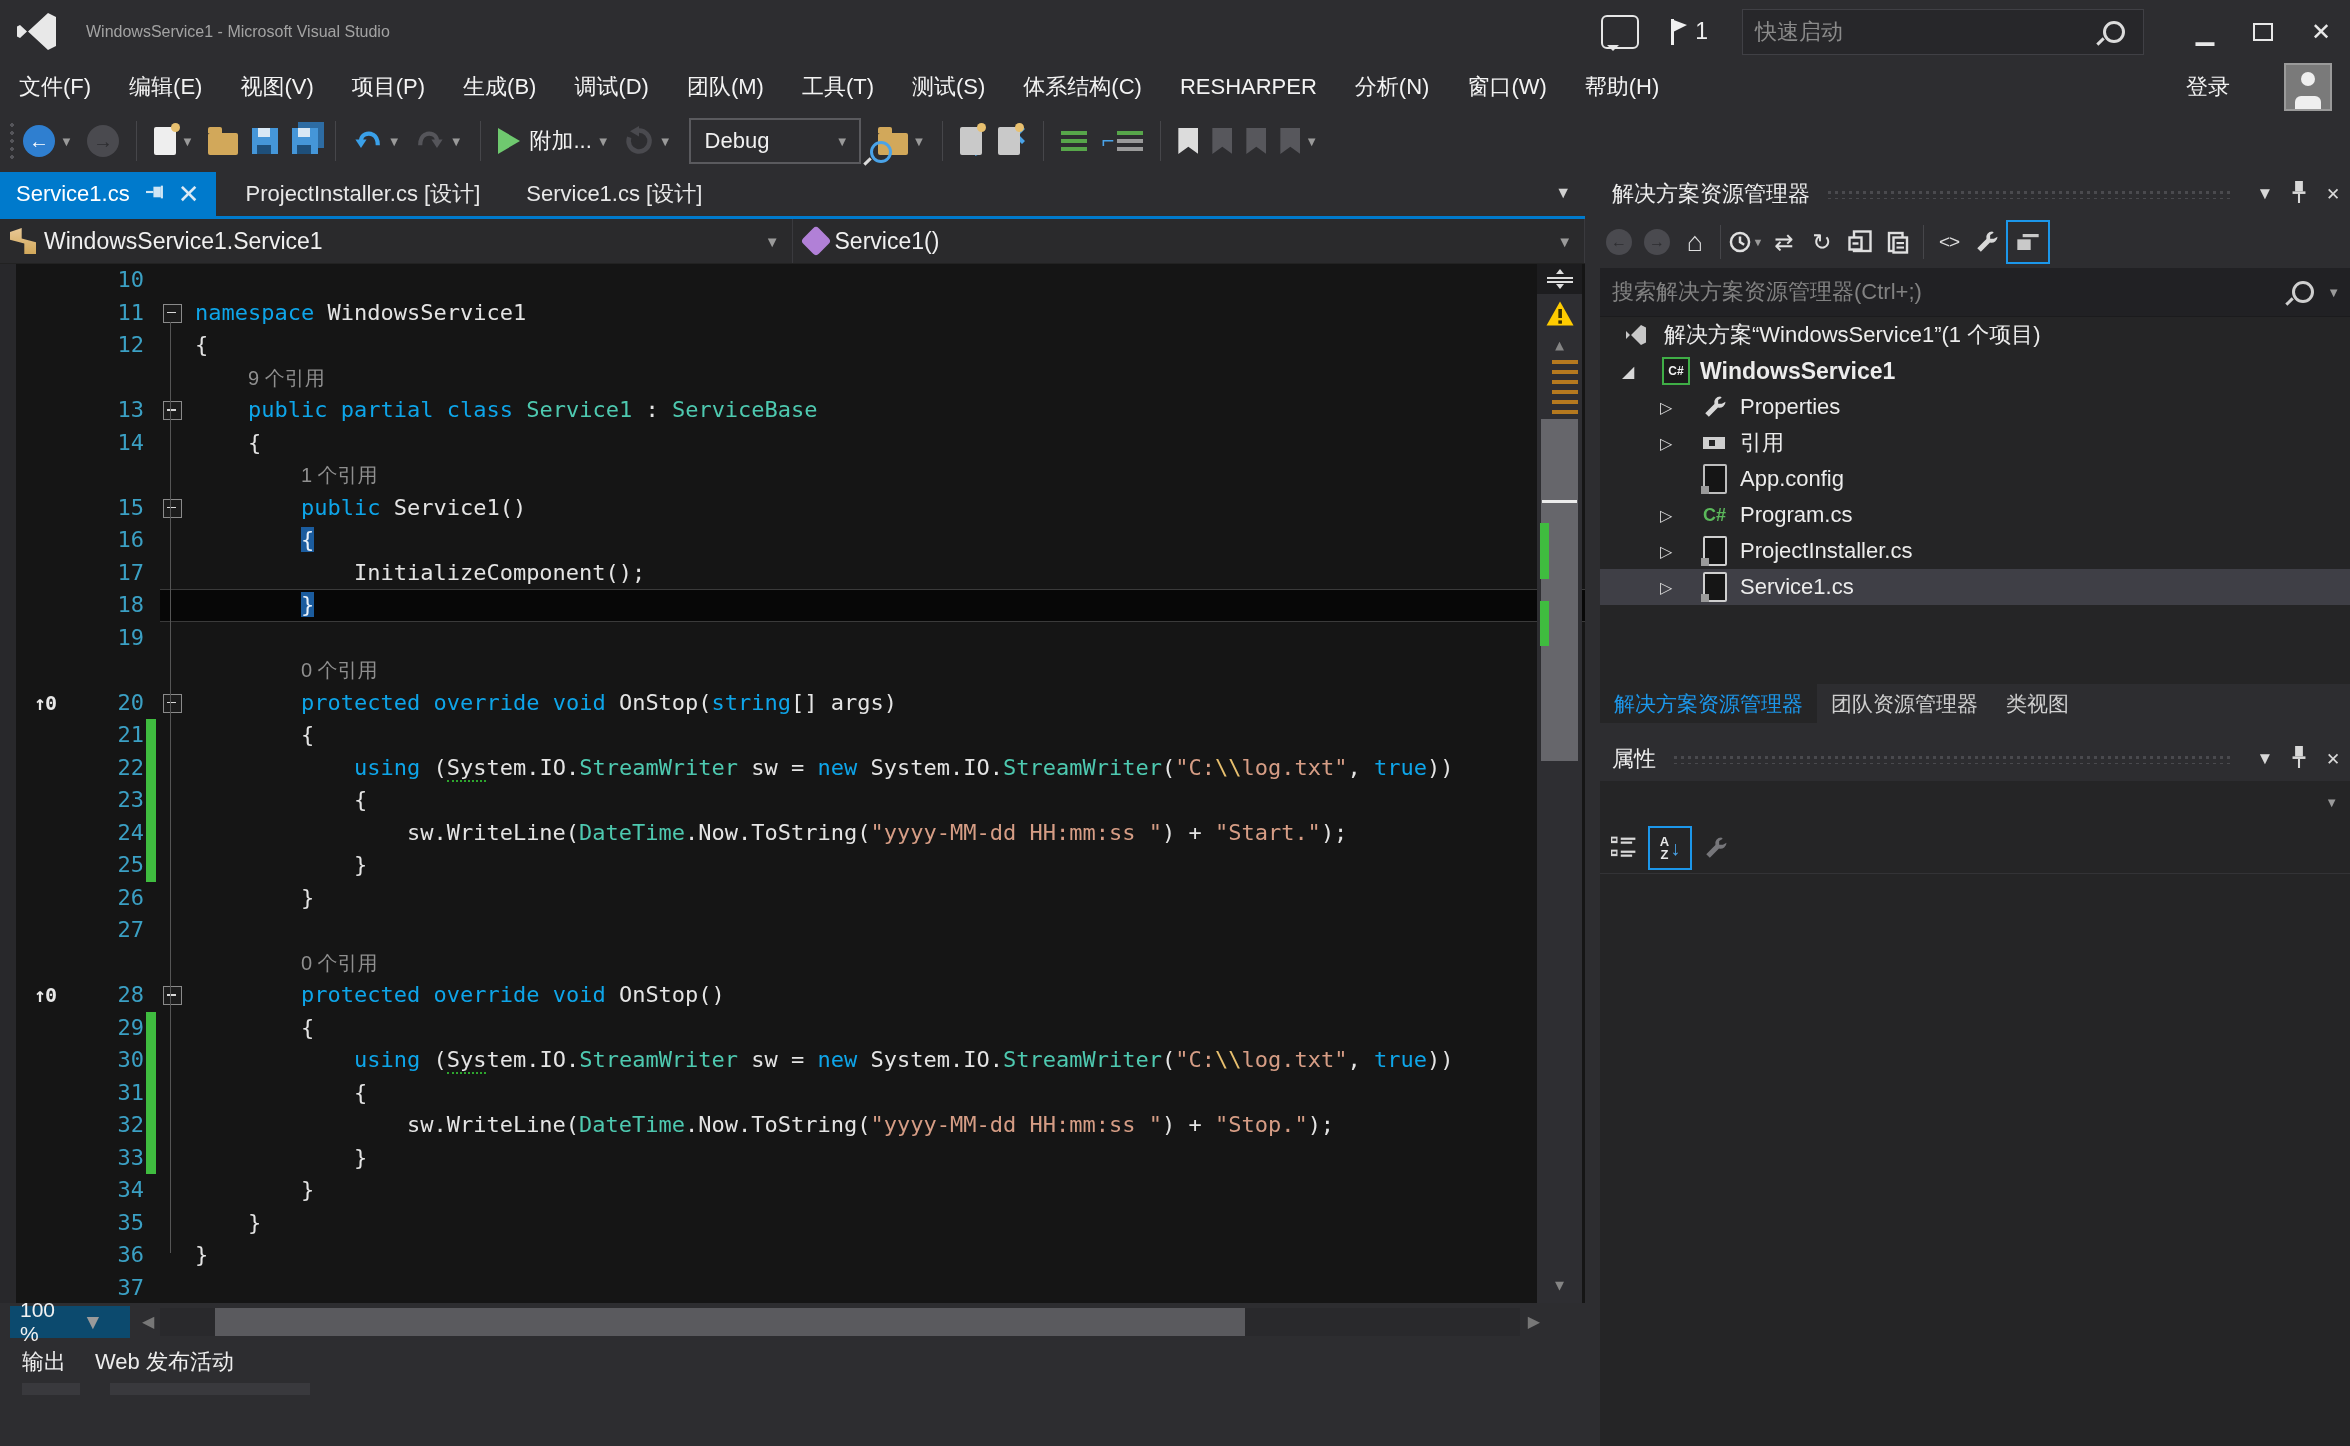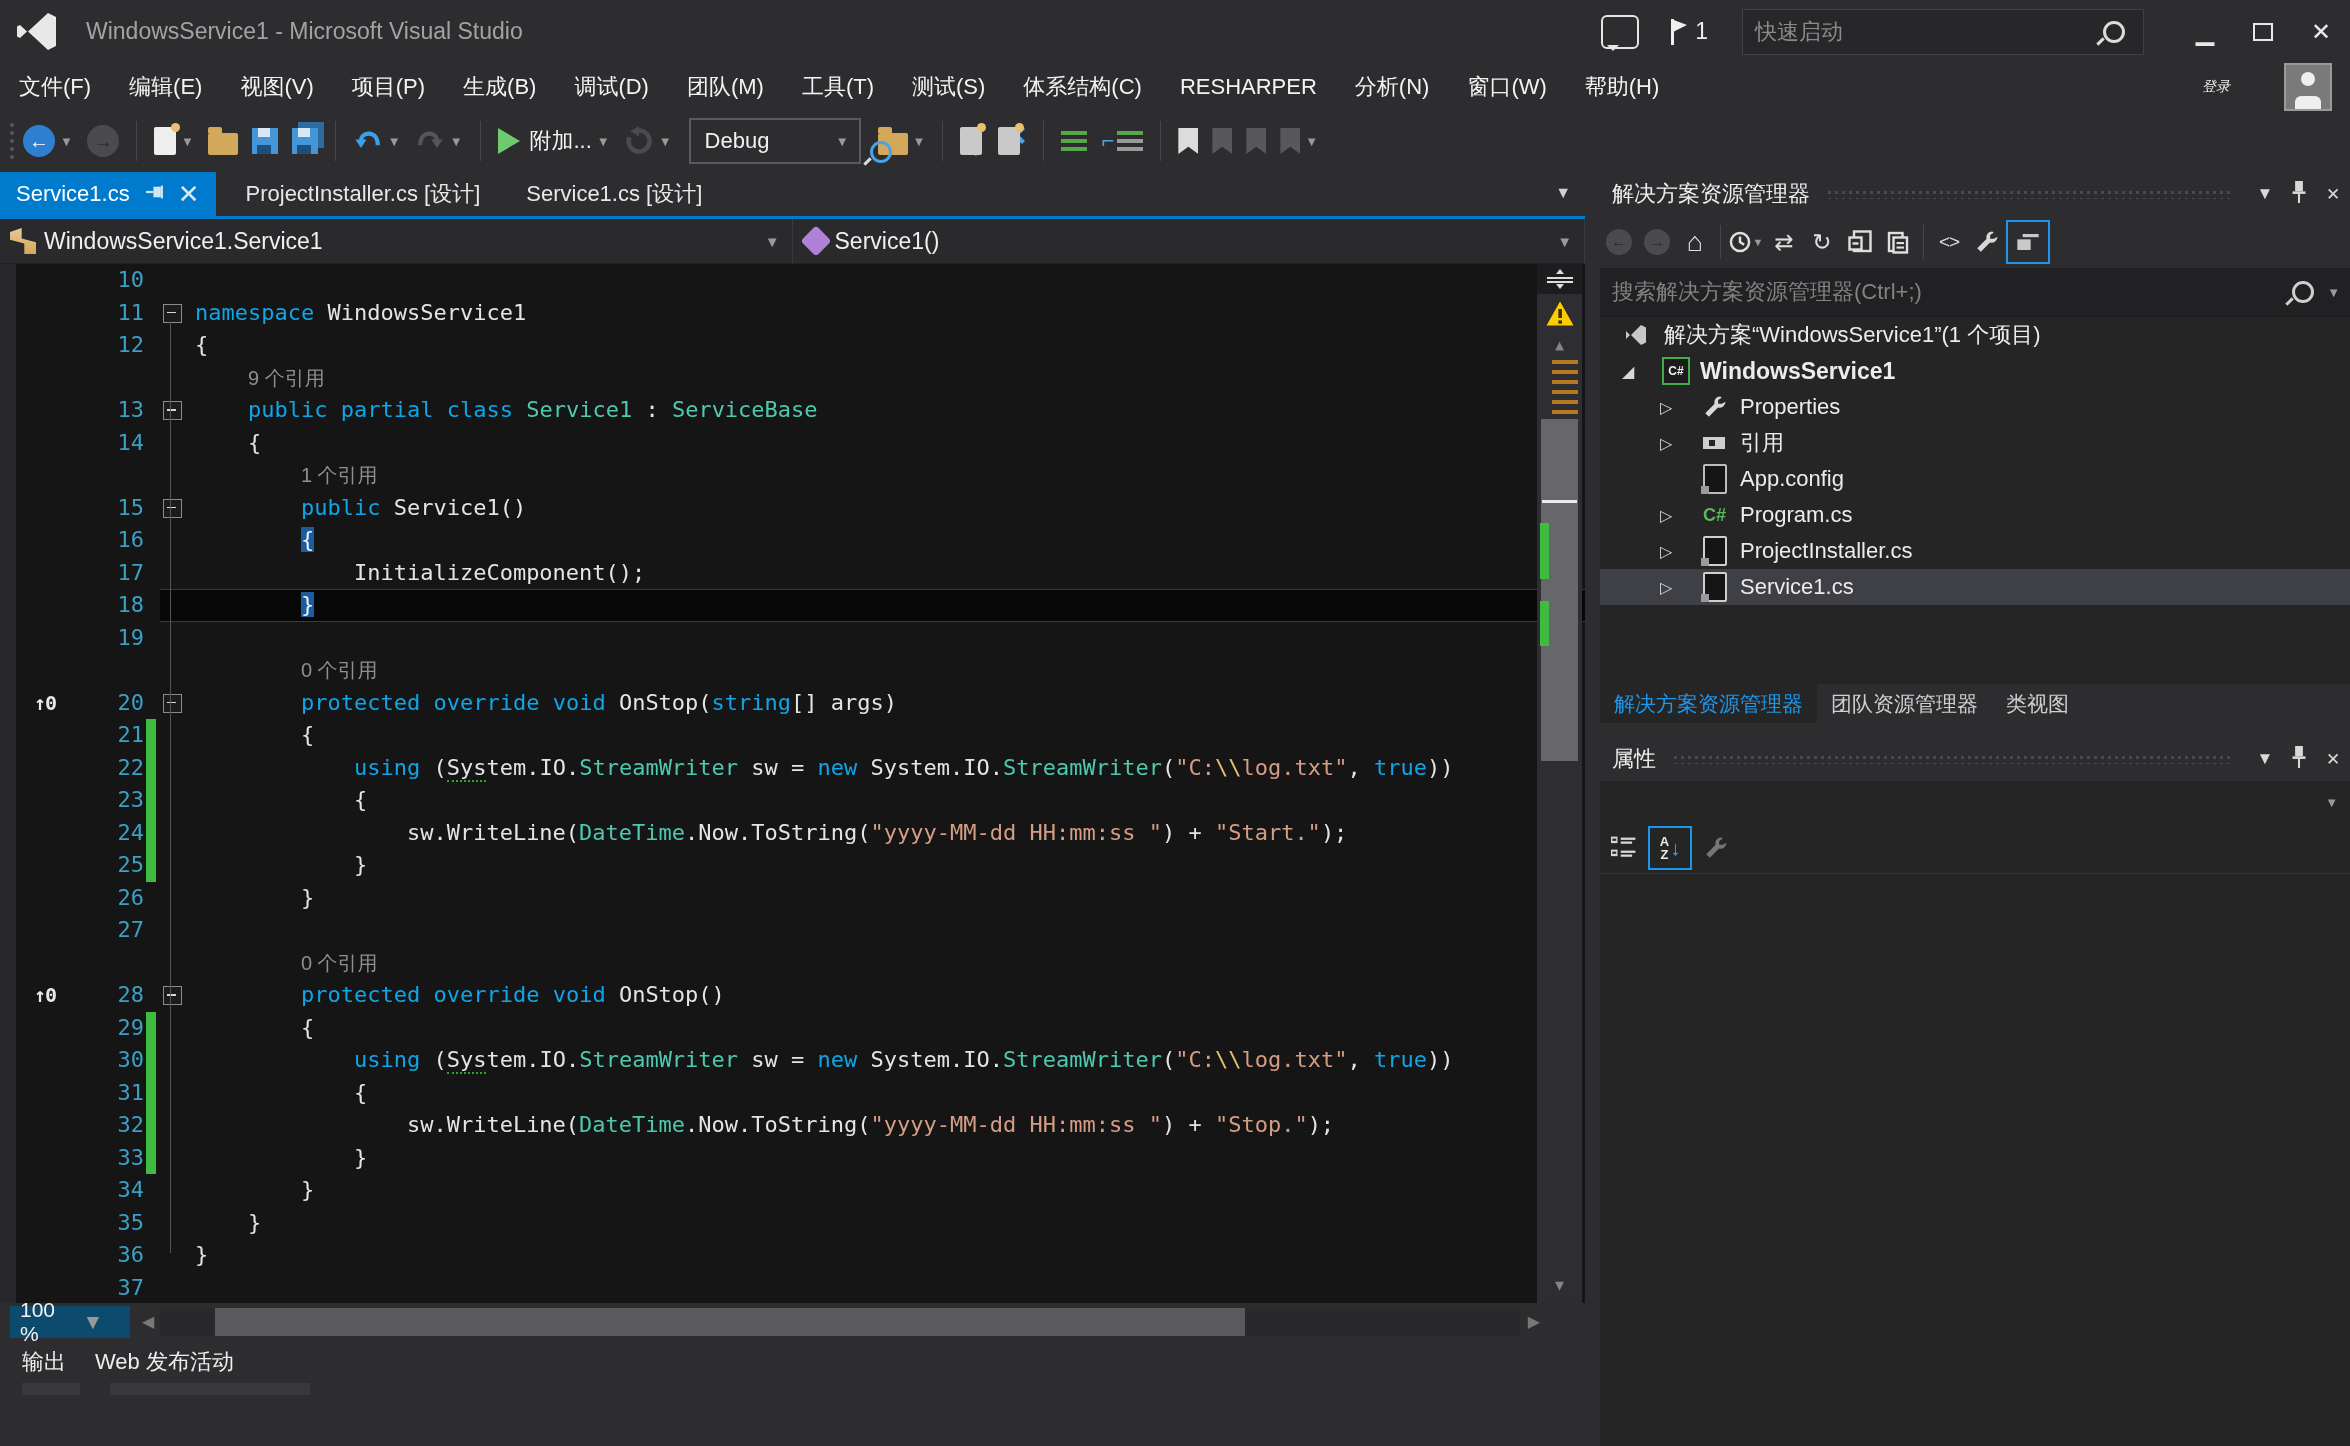--- a/index.html
+++ b/index.html
@@ -2,37 +2,37 @@
 <html><head>
 <meta charset="utf-8">
 <style>
   html,body{margin:0;padding:0;background:#2d2d30;}
   #app{position:relative;width:2350px;height:1446px;background:#2d2d30;overflow:hidden;
        font-family:"Liberation Sans",sans-serif;color:#f1f1f1;}
 
   
   .titlebar{position:absolute;left:0;top:0;width:2350px;height:63px;display:flex;align-items:center;}
   .vslogo{width:50px;height:48px;margin-left:14px;}
-  .wintitle{margin-left:22px;font-size:23px;color:#a3a3a3;}
+  .wintitle{margin-left:22px;font-size:16px;color:#a3a3a3;}
   .tb-right{position:absolute;right:0;top:0;height:63px;display:flex;align-items:center;}
   .fb-icon{width:34px;height:30px;border:2.5px solid #e6e6e6;border-radius:6px;position:relative;margin-right:30px;}
   .fb-icon::after{content:'';position:absolute;left:4px;bottom:-10px;border:6px solid transparent;border-top-color:#e6e6e6;}
   .flag-wrap{display:flex;align-items:center;margin-right:34px;font-size:23px;color:#eee;}
   .flag{width:20px;height:26px;margin-right:6px;}
   .quick-launch{width:400px;height:44px;background:#27272a;border:1px solid #404045;display:flex;align-items:center;margin-right:32px;}
   .ql-text{flex:1;padding-left:12px;font-size:22px;color:#8a8a8a;}
   .mag{width:16px;height:16px;border:3px solid #dcdcdc;border-radius:50%;position:relative;margin-right:18px;flex:none;}
   .mag::after{content:'';position:absolute;width:3px;height:9px;background:#dcdcdc;left:-7px;top:13px;transform:rotate(45deg);}
   .winbtn{width:58px;height:44px;display:flex;align-items:center;justify-content:center;font-size:24px;color:#e8e8e8;}
   .maxglyph{width:16px;height:14px;border:2px solid #e8e8e8;}
 
   
   .menubar{position:absolute;left:0;top:63px;width:2350px;height:47px;display:flex;align-items:center;}
   .menu-item{padding:0 19px;font-size:22px;height:100%;display:flex;align-items:center;color:#f3f3f3;}
-  .signin{position:absolute;right:120px;font-size:14px;font-style:italic;}
+  .signin{position:absolute;right:120px;font-size:22px;}
   .avatar{position:absolute;right:18px;width:44px;height:44px;background:#7a7a7a;border:2px solid #9a9a9a;display:flex;align-items:flex-end;justify-content:center;overflow:hidden;}
   .avatar .head{width:14px;height:14px;border-radius:50%;background:#efefef;position:absolute;top:7px;}
   .avatar .body{width:26px;height:13px;background:#efefef;border-radius:6px 6px 0 0;}
 
   
   .toolbar{position:absolute;left:0;top:110px;width:2350px;height:62px;display:flex;align-items:center;}
   .tsep{width:1px;height:40px;background:#46464a;margin:0 10px;}
   .tdots{width:8px;height:40px;margin-left:8px;background-image:radial-gradient(#55555a 1.6px,transparent 1.6px);background-size:8px 8px;}
   .tbtn{display:flex;align-items:center;padding:0 7px;height:52px;}
   .caret{font-size:13px;color:#9a9a9a;margin-left:5px;}

